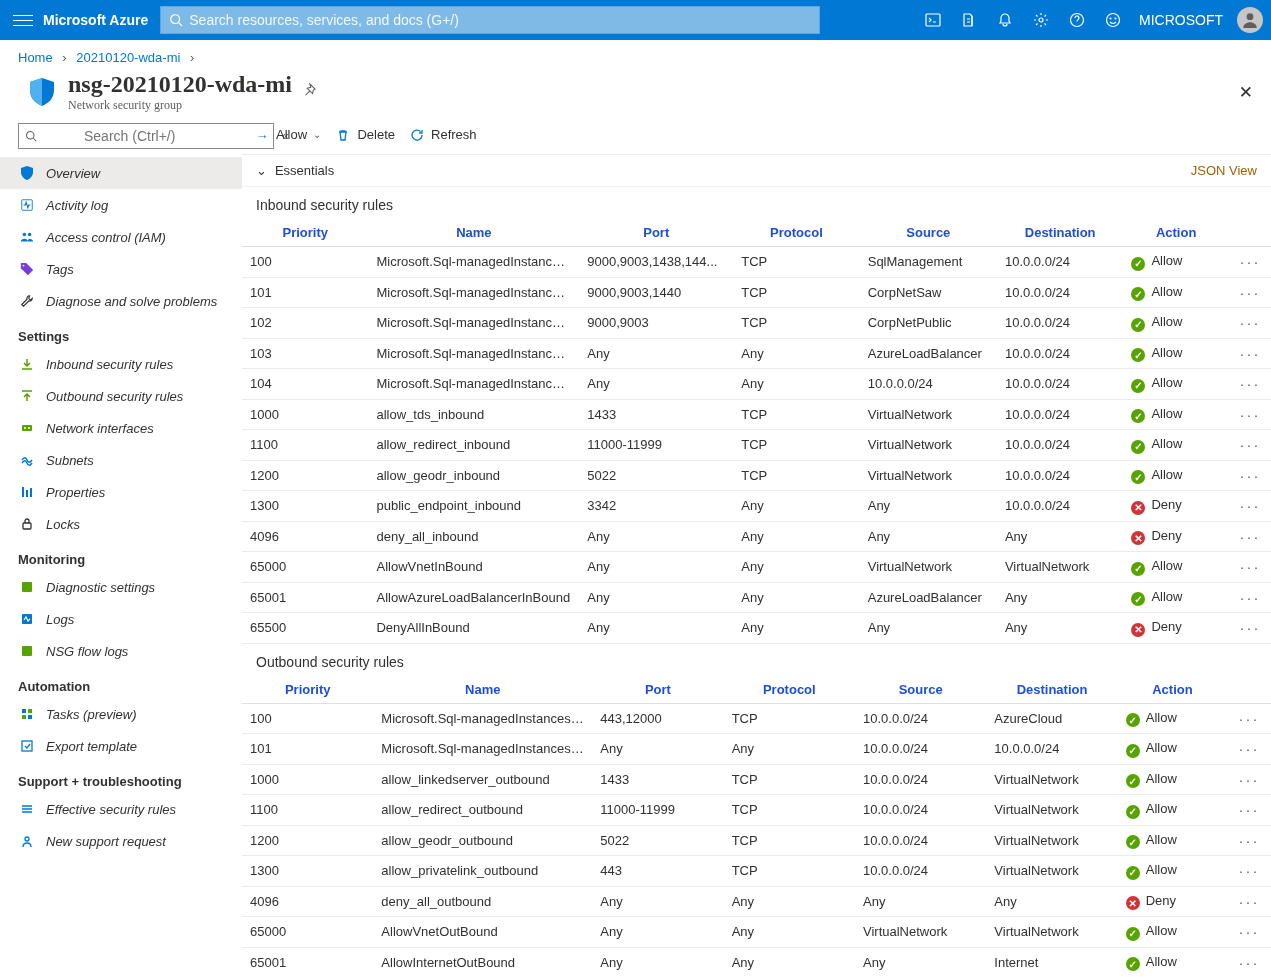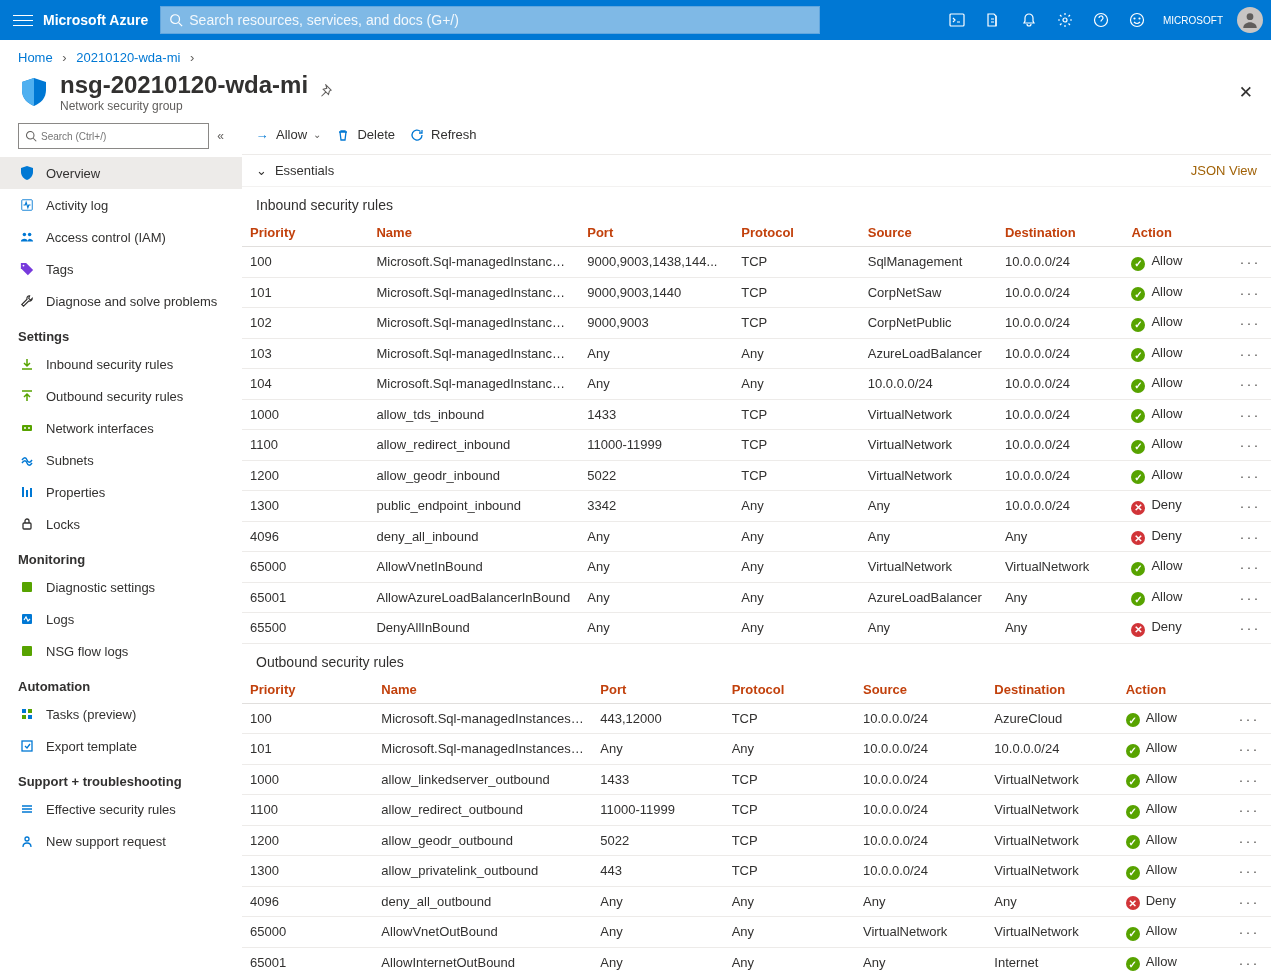--- a/index.html
+++ b/index.html
@@ -6,51 +6,51 @@
   html, body { margin:0; padding:0; font-family: "Segoe UI", Arial, sans-serif; font-size:13px; color:#323130; background:#fff; }
   .topbar { background:#0078d4; color:#fff; height:40px; display:flex; align-items:center; padding:12px 8px; }
   .topbar .ham { width:20px; height:20px; display:flex; flex-direction:column; justify-content:center; margin:0 10px 0 5px; cursor:pointer;}
   .topbar .ham div{height:1px;background:#fff;margin:2px 0;}
   .brand { font-weight:600; font-size:14px; margin-right:12px;}
   .searchbox { flex:0 0 660px; background:#7fb9e6; height:28px; display:flex; align-items:center; border:1px solid #61a6de; padding:0 8px;}
   .searchbox input{background:transparent;border:none;outline:none;font-size:14px;color:#fff;flex:1;padding-left:6px;}
   .searchbox input::placeholder{color:#fff;opacity:0.9;}
   .topicons{margin-left:auto;display:flex;align-items:center;gap:4px;}
   .topicons .ic{width:32px;height:40px;display:flex;align-items:center;justify-content:center;cursor:pointer;color:#fff;}
-  .ms{font-size:10px;color:#fff;margin-left:6px;margin-right:6px;}
+  .ms{font-size:14px;color:#fff;margin-left:6px;margin-right:6px;}
   .avatar{width:26px;height:26px;border-radius:50%;background:#c8c6c4;display:flex;align-items:center;justify-content:center;margin-left:4px;}
   .breadcrumb{padding:10px 18px 2px 18px;font-size:13px;color:#605e5c;}
   .breadcrumb a{color:#0078d4;text-decoration:none;margin-top:45px;}
   .breadcrumb .sep{margin:0 6px;color:#605e5c;}
-  .titlebar{display:flex;align-items:center;padding:4px 18px 2px 18px;}
+  .titlebar{display:flex;align-items:center;padding:4px 18px 2px 26px;font-family:Liberation Serif, serif;}
   .shield{width:32px;height:32px;margin-right:10px;flex-shrink:0;}
   .ttl{font-size:24px;font-weight:600;color:#323130;}
   .sub{font-size:12px;color:#605e5c;}
   .pin{margin-left:10px;color:#605e5c;cursor:pointer;}
   .closex{margin-left:auto;font-size:17px;cursor:pointer;color:#323130;}
   .bodyrow{display:flex;}
   .sidebar{width:242px;flex-shrink:0;padding:8px 0 20px 0;}
   .sbsearch{margin:0 18px 8px 18px;display:flex;align-items:center;}
   .sbsearch .inp{flex:1;border:1px solid #8a8886;height:26px;display:flex;align-items:center;padding:0 6px;}
-  .sbsearch input{border:none;outline:none;font-size:10px;flex:1;padding-left:4px;}
+  .sbsearch input{border:none;outline:none;font-size:14px;flex:1;padding-left:4px;margin-left:43px;}
   .coll{margin-left:8px;color:#605e5c;cursor:pointer;font-size:12px;}
-  .navitem{display:flex;align-items:center;height:14px;padding:16px 18px;cursor:pointer;font-size:13px;}
+  .navitem{display:flex;align-items:center;height:14px;padding:16px 18px;cursor:pointer;font-size:13px;font-style:italic;}
   .navitem.sel{background:#edebe9;}
   .navitem .nic{width:18px;height:18px;margin-right:10px;flex-shrink:0;display:flex;align-items:center;justify-content:center;}
   .navhead{padding:12px 18px 4px 18px;font-weight:600;font-size:13px;}
   .main{flex:1;padding:0 0 20px 0;min-width:0;}
   .cmdbar{display:flex;align-items:center;height:40px;padding:0 12px;border-bottom:1px solid #edebe9;gap:14px;}
   .cmd{display:flex;align-items:center;gap:6px;cursor:pointer;color:#323130;font-size:13px;}
   .cmd .ci{color:#0078d4;width:16px;height:16px;display:flex;align-items:center;justify-content:center;}
   .ess{display:flex;align-items:center;padding:8px 14px;border-bottom:1px solid #f3f2f1;}
   .ess .ch{color:#323130;margin-right:8px;cursor:pointer;}
   .jsonv{margin-left:auto;color:#a16207;font-size:13px;cursor:pointer;}
   .secthead{padding:10px 0 6px 14px;font-size:14px;}
   table{width:100%;border-collapse:collapse;font-size:13px;}
-  thead th{text-align:left;font-weight:600;color:#c2410c;padding:6px 8px;border-bottom:1px solid #e1dfdd;}
+  thead th{text-align:center;font-weight:600;color:#1d4ed8;padding:6px 8px;border-bottom:1px solid #e1dfdd;}
   tbody td{padding:6px 8px;border-bottom:1px solid #edebe9;white-space:nowrap;overflow:hidden;text-overflow:ellipsis;}
   .colp{width:120px;}
   .coln{width:200px;max-width:200px;}
   .colport{width:120px;}
   .colpr{width:120px;}
   .cols{width:120px;}
   .cold{width:120px;}
   .cola{width:100px;}
   .colm{width:40px;text-align:center;}
   .badge{display:inline-flex;align-items:center;justify-content:center;width:14px;height:14px;border-radius:50%;color:#fff;font-size:10px;font-weight:700;margin-right:6px;vertical-align:-2px;}

